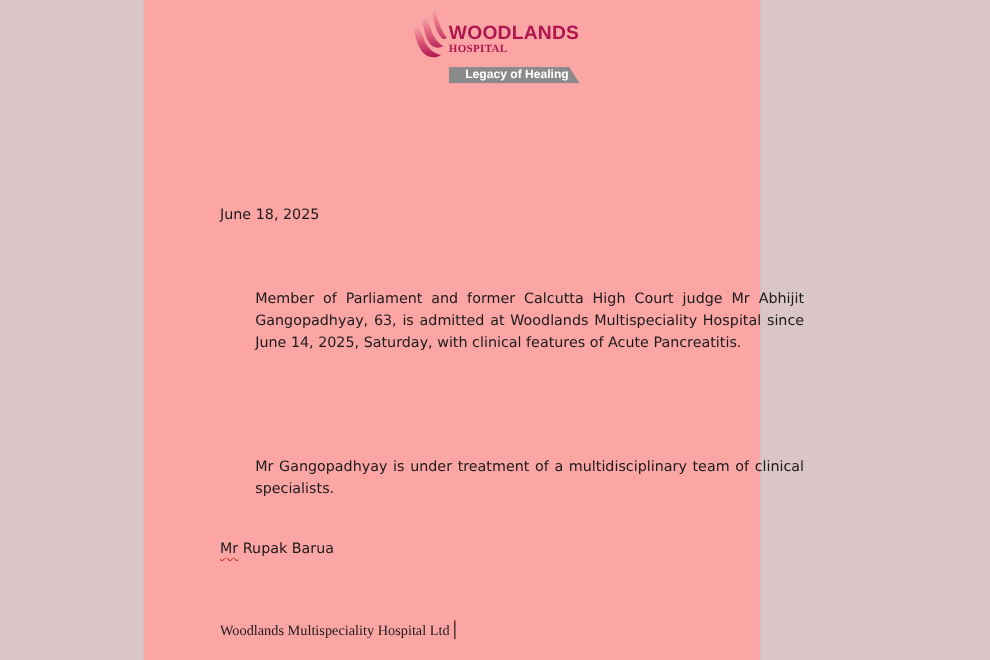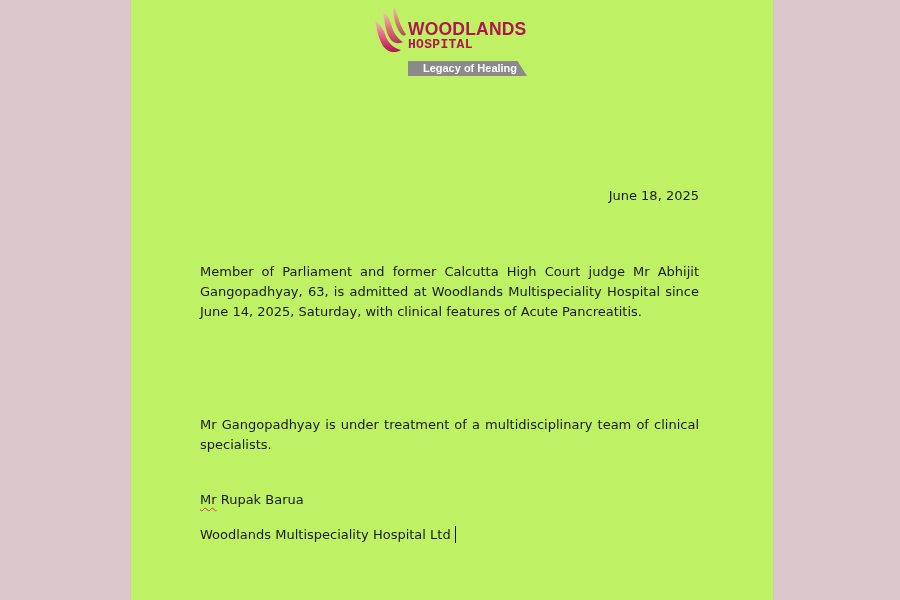--- a/index.html
+++ b/index.html
@@ -3,56 +3,56 @@
 <meta charset="utf-8">
 <style>
   html, body { margin: 0; padding: 0; }
   body {
     width: 900px; height: 600px; overflow: hidden;
     background: #dac6c9;
     position: relative;
     font-family: "DejaVu Sans", "Liberation Sans", sans-serif;
   }
   .page {
-    position: absolute; left: 131px; top: 0; width: 642px; height: 600px;
-    background: #bef264;
+    position: absolute; left: 131px; top: 0; width: 560px; height: 600px;
+    background: #fca5a5;
     box-shadow: 0 0 1px rgba(0,0,0,0.15);
   }
   .logo {
     position: absolute; left: 240px; top: 4px; width: 170px; height: 72px;
   }
   .logo-flame { position: absolute; left: 0; top: 2px; width: 36px; height: 50px; }
   .logo-name {
     position: absolute; left: 37px; top: 16px;
     font-family: "Liberation Sans", sans-serif; font-weight: bold;
     font-size: 17.5px; color: #b0154f; letter-spacing: 0.2px; line-height: 18px;
   }
   .logo-sub {
     position: absolute; left: 37px; top: 34px;
-    font-family: Liberation Mono, monospace; font-weight: bold;
-    font-size: 13px; color: #b0154f; letter-spacing: 0.3px; line-height: 14px;
+    font-family: Liberation Serif, serif; font-weight: bold;
+    font-size: 10px; color: #b0154f; letter-spacing: 0.3px; line-height: 14px;
   }
   .logo-tag {
     position: absolute; left: 37px; top: 57px; height: 15px; width: 119px;
     background: #8a8a8a; color: #ffffff;
     font-family: "Liberation Sans", sans-serif; font-weight: bold;
     font-size: 11px; line-height: 15px; padding-left: 5px; box-sizing: border-box;
     clip-path: polygon(0 0, 92% 0, 100% 100%, 0 100%);
     text-align: center;
   }
   .title {
     position: absolute; left: 0; width: 637px; top: 129px;
     text-align: center; font-weight: bold; font-size: 14.5px; color: #111;
     text-decoration: underline; text-underline-offset: 2px;
   }
   .text {
     position: absolute; left: 69px; width: 499px;
     font-size: 13px; line-height: 20px; color: #1a1a1a;
   }
-  .justify { text-align: justify; text-align-last: left; }
+  .justify { text-align: justify; text-align-last: left; margin-left: 32px; }
   .spell {
     text-decoration: underline wavy #d23b3b; text-decoration-thickness: 1px;
     text-underline-offset: 3px;
   }
   .caret {
     display: inline-block; width: 1px; height: 17px; background: #111;
     vertical-align: -4px; margin-left: 4px;
   }
 </style>
 </head>
@@ -72,26 +72,26 @@
       <path d="M4 14 C6 22 6 30 12 40 C16 46 24 48 30 44 C22 42 16 36 14 28 C12 22 8 18 4 14 Z" fill="url(#fg)"></path>
       <path d="M12 6 C14 16 14 26 20 34 C24 38 28 38 32 36 C26 32 22 26 20 18 C18 12 16 8 12 6 Z" fill="url(#fg)" opacity="0.85"></path>
       <path d="M22 0 C22 10 24 20 30 28 C32 30 34 30 35 28 C30 22 28 14 26 8 C25 4 24 2 22 0 Z" fill="url(#fg)" opacity="0.75"></path>
     </svg>
     <div class="logo-name">WOODLANDS</div>
     <div class="logo-sub">HOSPITAL</div>
     <div class="logo-tag">Legacy of Healing</div>
   </div>
 
 
-  <div class="text" style="top:186px;text-align:right;">June 18, 2025</div>
+  <div class="text" style="top:186px;">June 18, 2025</div>
 
   <div class="text justify" style="top:262px;">Member of Parliament and former Calcutta High Court judge Mr Abhijit Gangopadhyay, 63, is admitted at Woodlands Multispeciality Hospital since June 14, 2025, Saturday, with clinical features of Acute Pancreatitis.</div>
   <div class="text justify" style="top:415px;">Mr Gangopadhyay is under treatment of a multidisciplinary team of clinical specialists.</div>
 
   <div class="text" style="top:490px;">
     <span class="spell">Mr</span>
     <span>Rupak Barua</span>
   </div>
-  <div class="text" style="top:525px;">
+  <div class="text" style="top:563px;font-family:Liberation Serif, serif;">
     <span>Woodlands Multispeciality Hospital Ltd</span><span class="caret"></span>
   </div>
 
 </div>
 
 </body></html>

